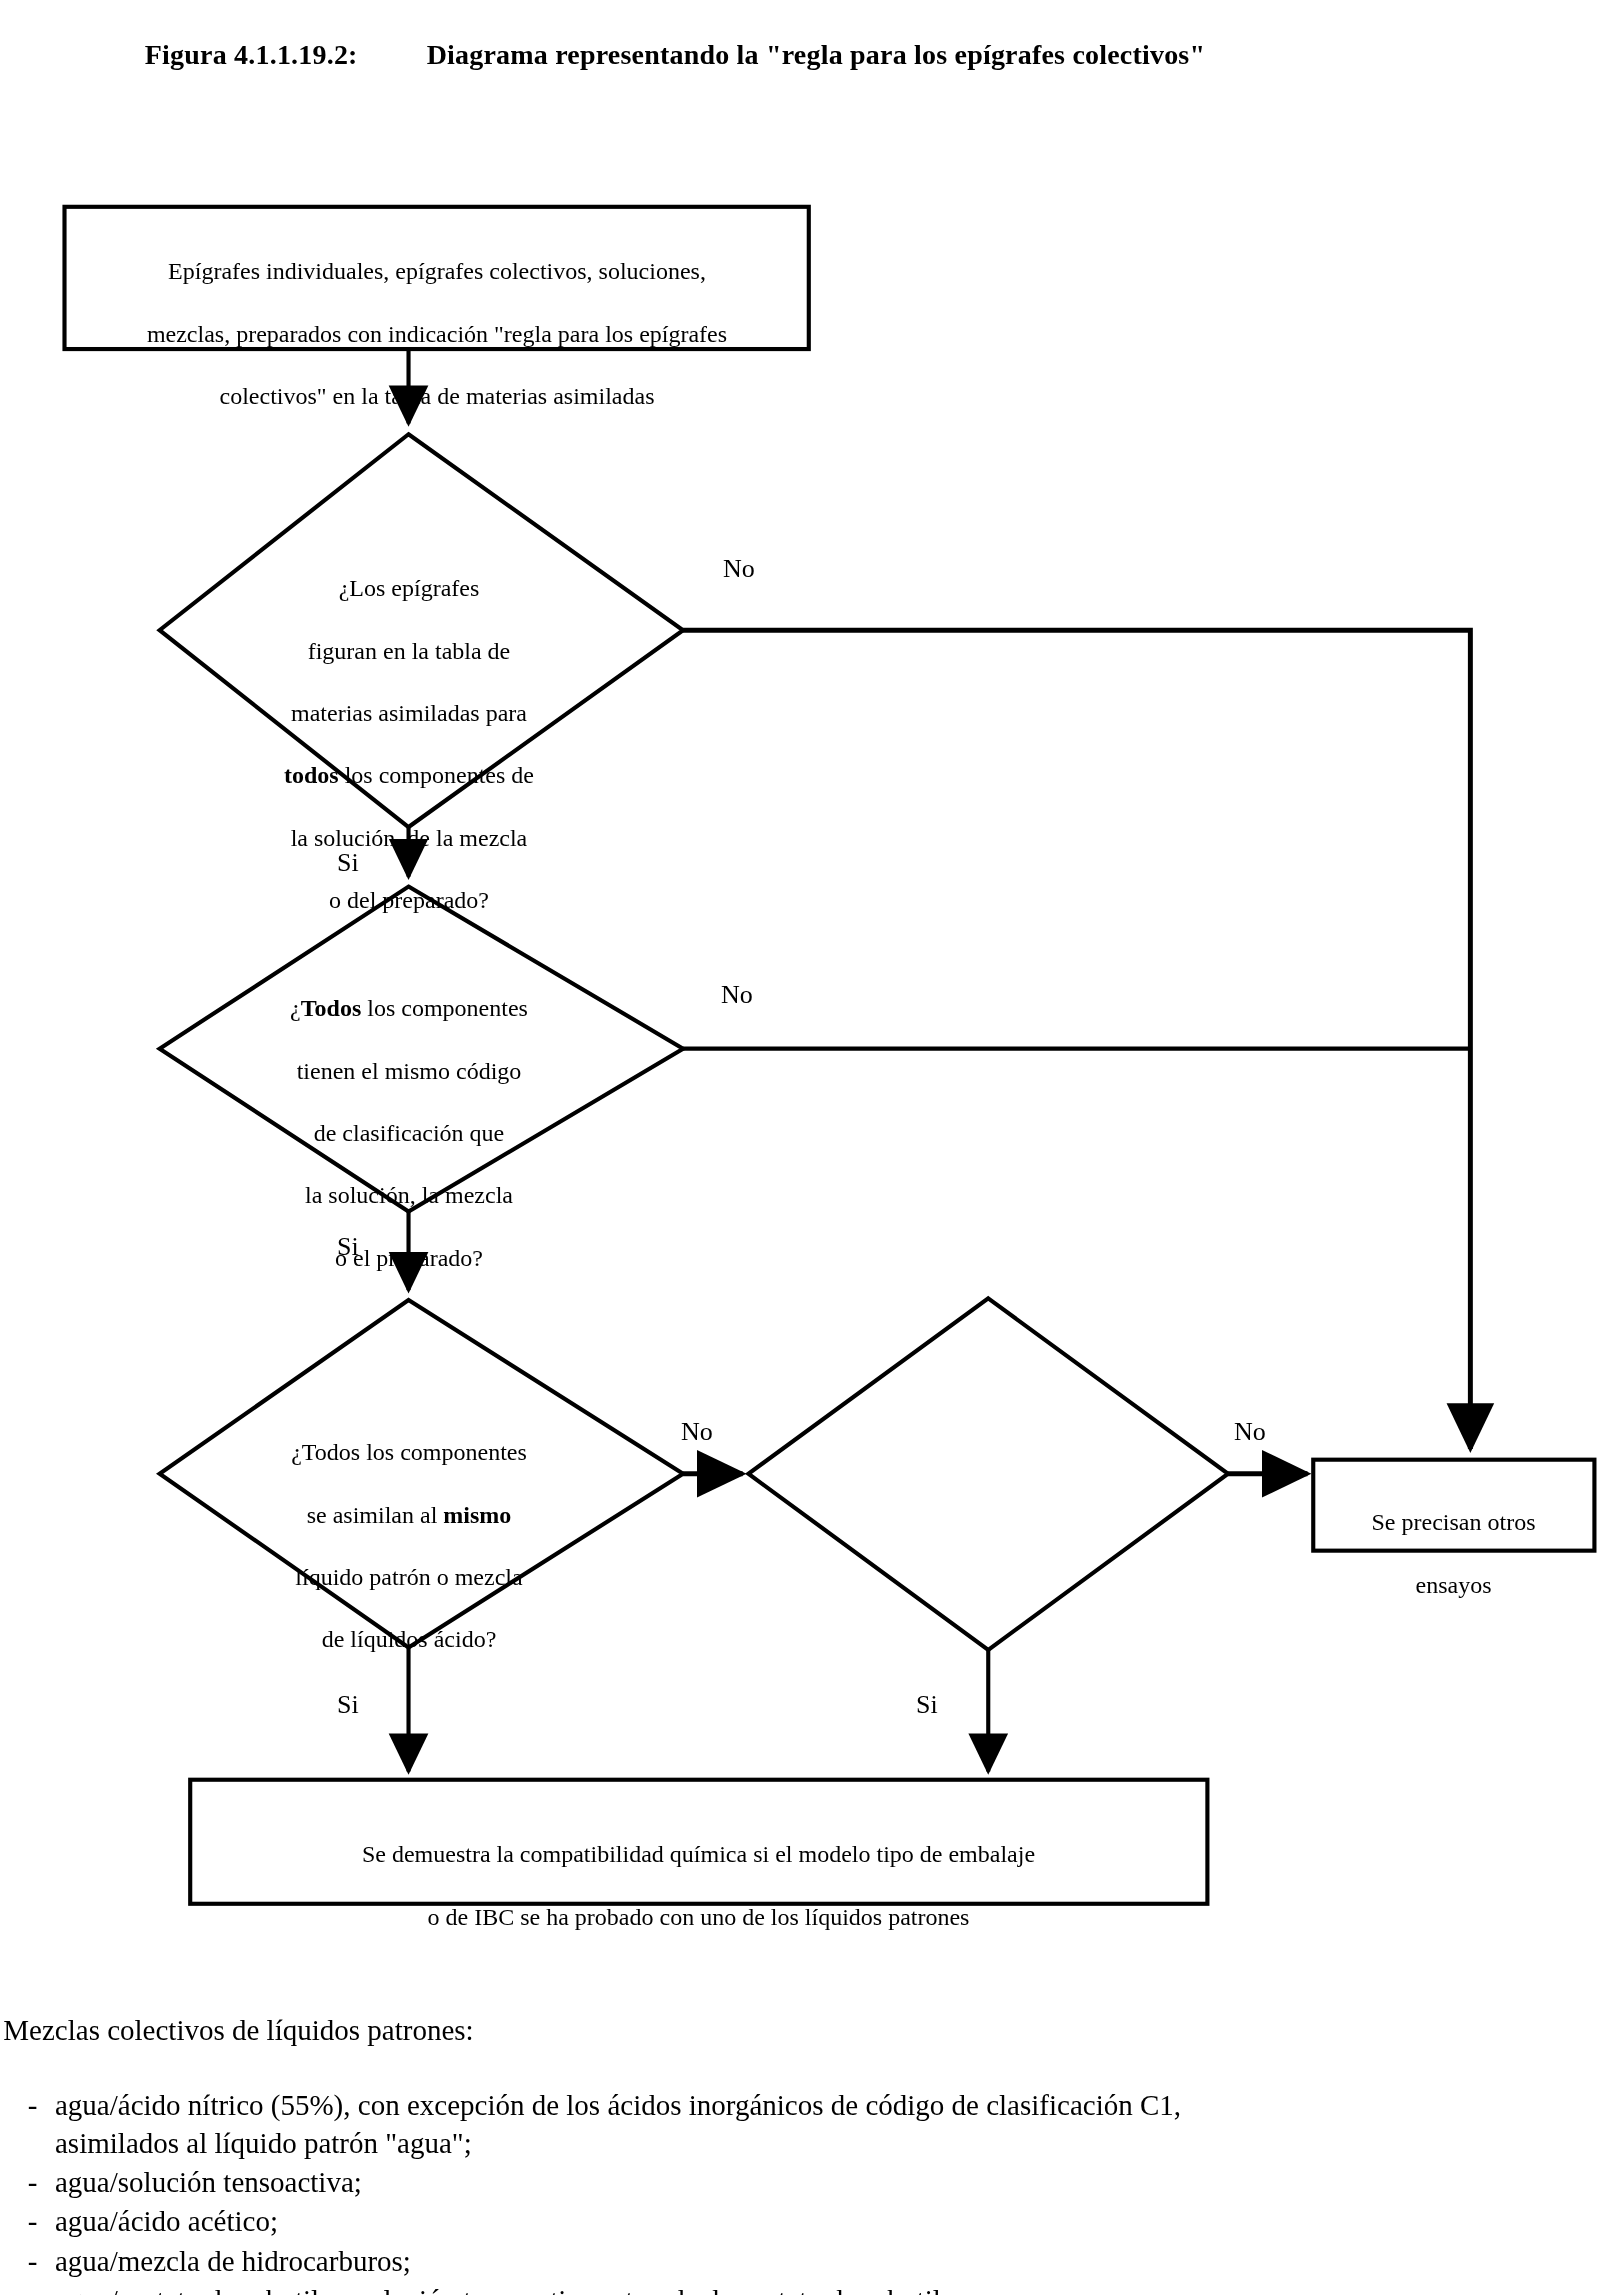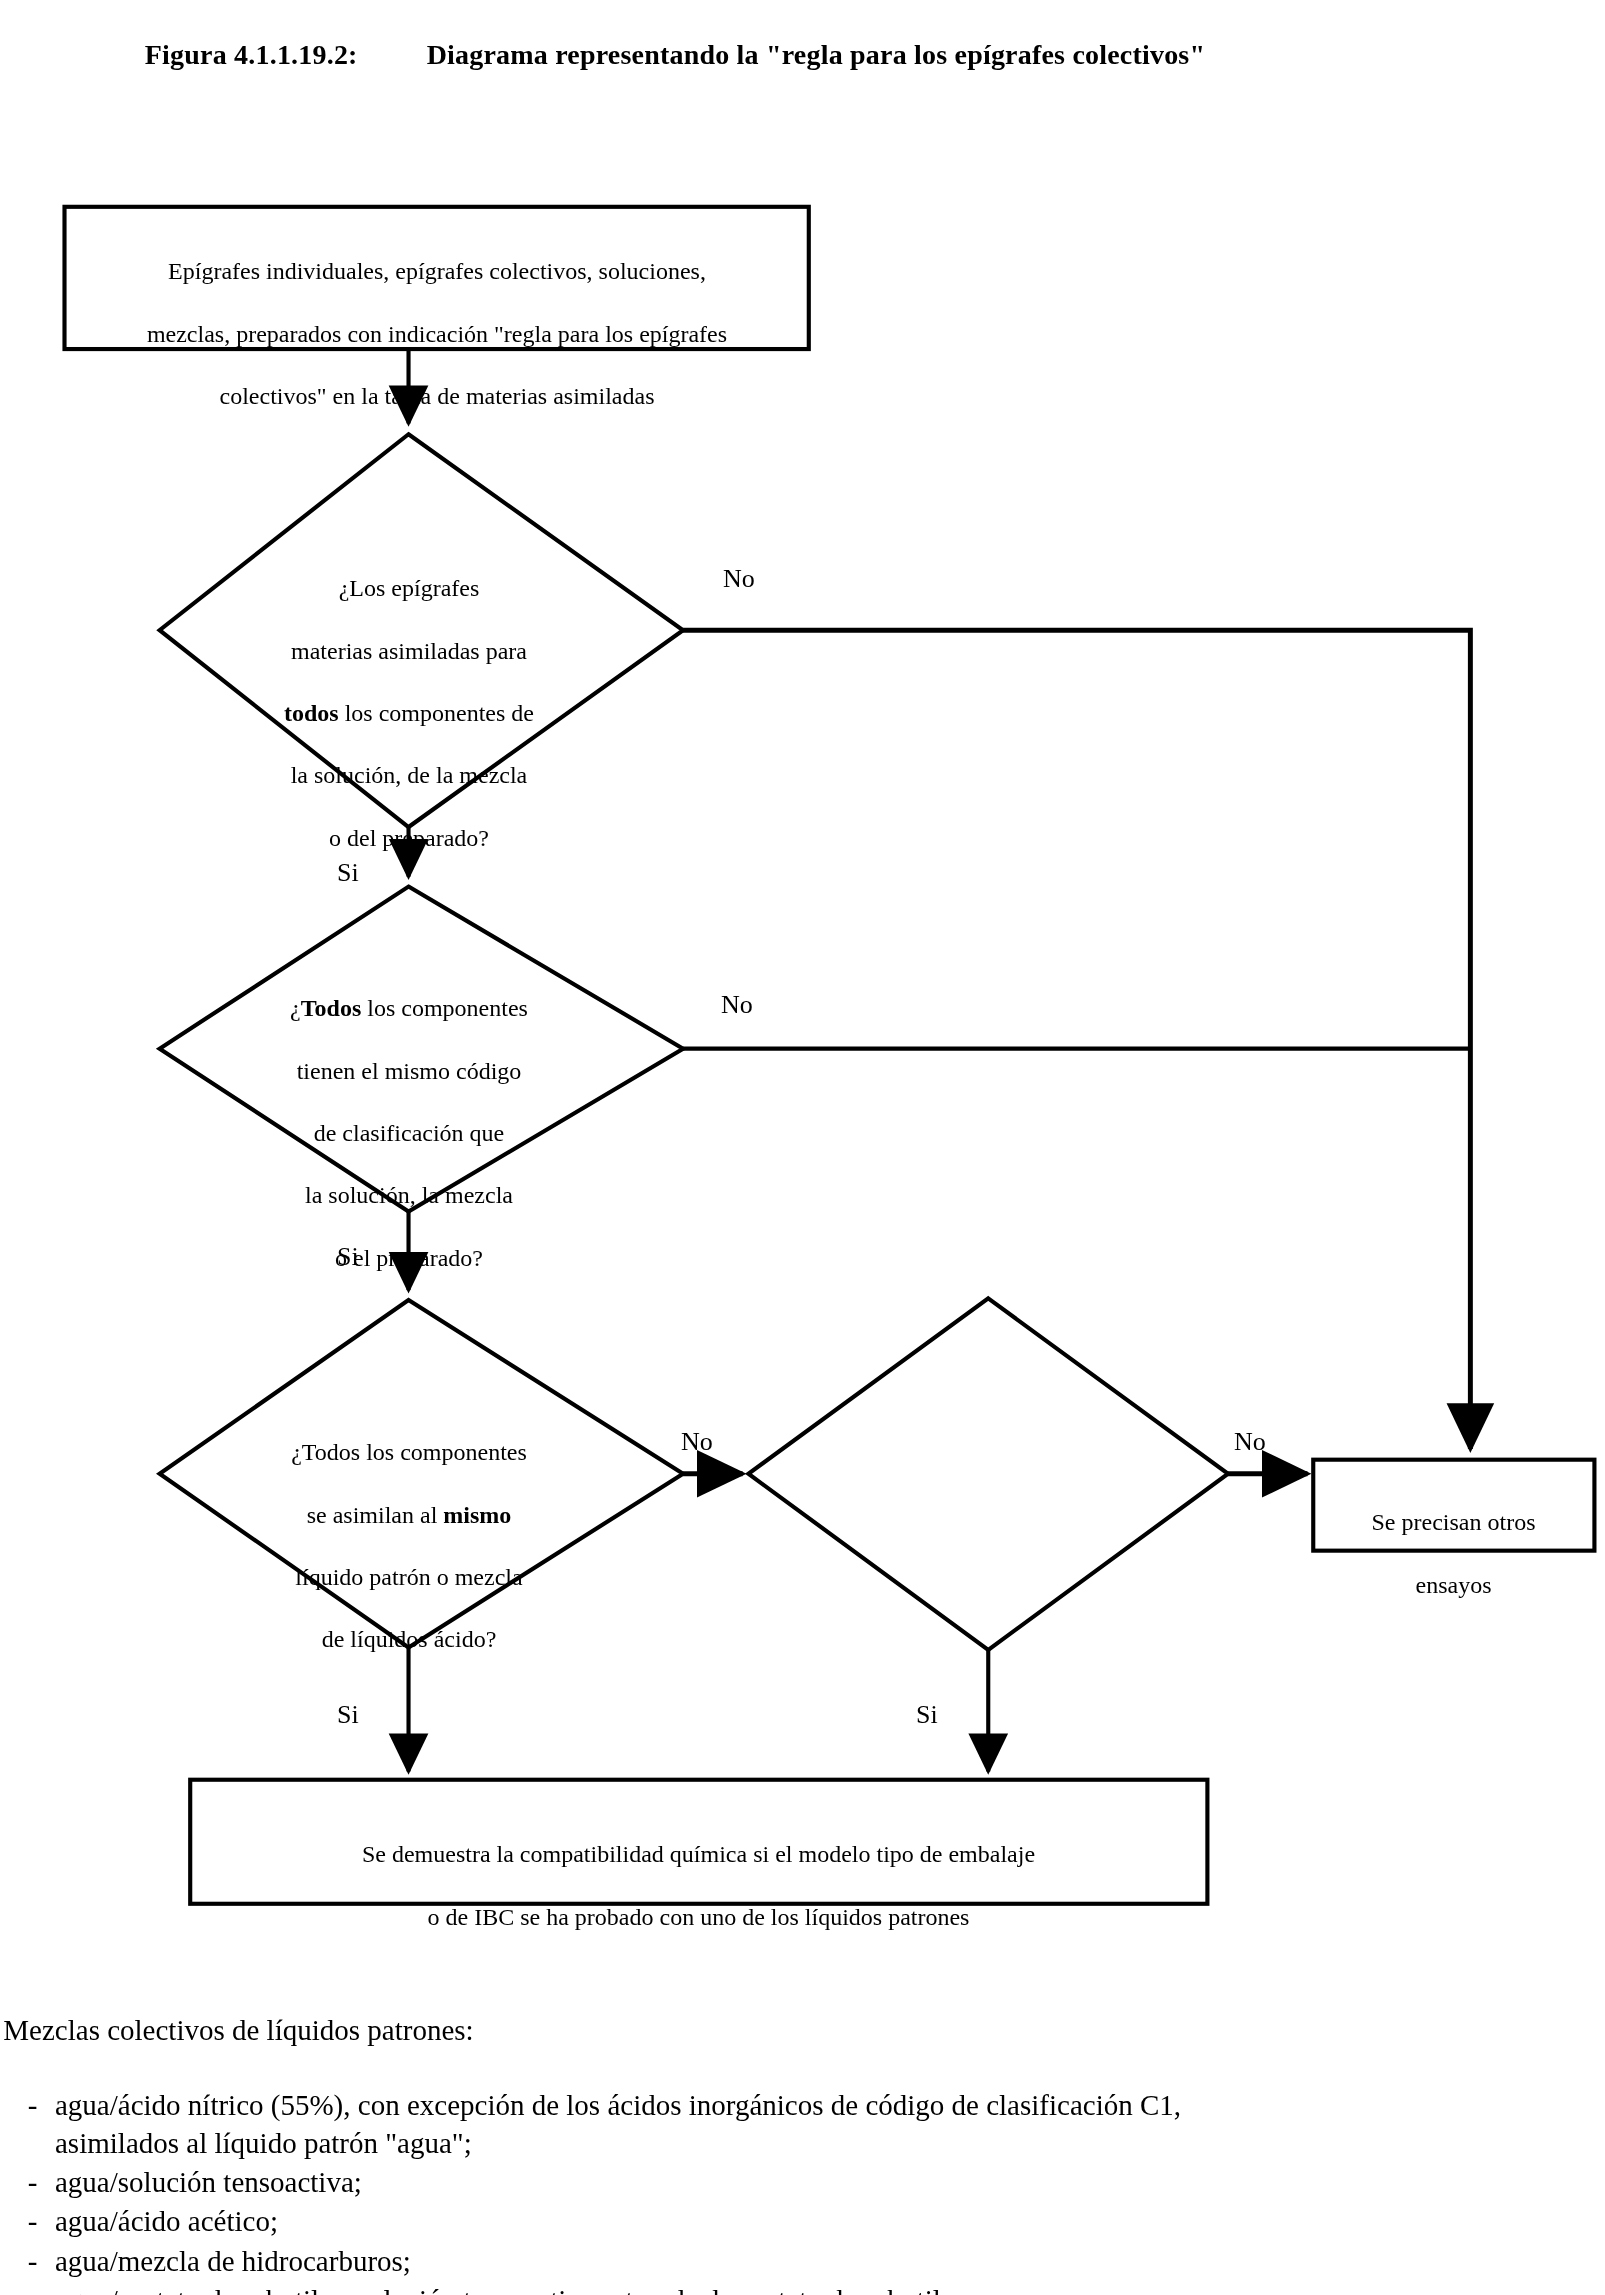--- a/index.html
+++ b/index.html
@@ -50,21 +50,20 @@
     color: #000;
     white-space: pre-line;
   }
   .node-text b { font-weight: bold; }
 
   .edge-label {
     position: absolute;
     font-size: 26px;
     line-height: 1;
     color: #000;
-    margin-top: 10px;
   }
 
   
   .lead {
     position: absolute;
     left: 3.3px;
     top: 2016px;
     font-size: 29px;
     line-height: 1;
   }
@@ -143,20 +142,21 @@
   </svg>
 
   <div class="node-text" style="left:73px; top:225px; width:728px;">
     <div>Epígrafes individuales, epígrafes colectivos, soluciones,</div>
     <div>mezclas, preparados con indicación "regla para los epígrafes</div>
     <div>colectivos" en la tabla de materias asimiladas</div>
   </div>
 
   <div class="node-text" style="left:169px; top:542px; width:480px;">
     <div>¿Los epígrafes</div>
+    <div>figuran en la tabla de</div>
     <div>materias asimiladas para</div>
     <div><b>todos</b><span> los componentes de</span></div>
     <div>la solución, de la mezcla</div>
     <div>o del preparado?</div>
   </div>
 
   <div class="node-text" style="left:169px; top:962px; width:480px;">
     <div><span>¿</span><b>Todos</b><span> los componentes</span></div>
     <div>tienen el mismo código</div>
     <div>de clasificación que</div>

